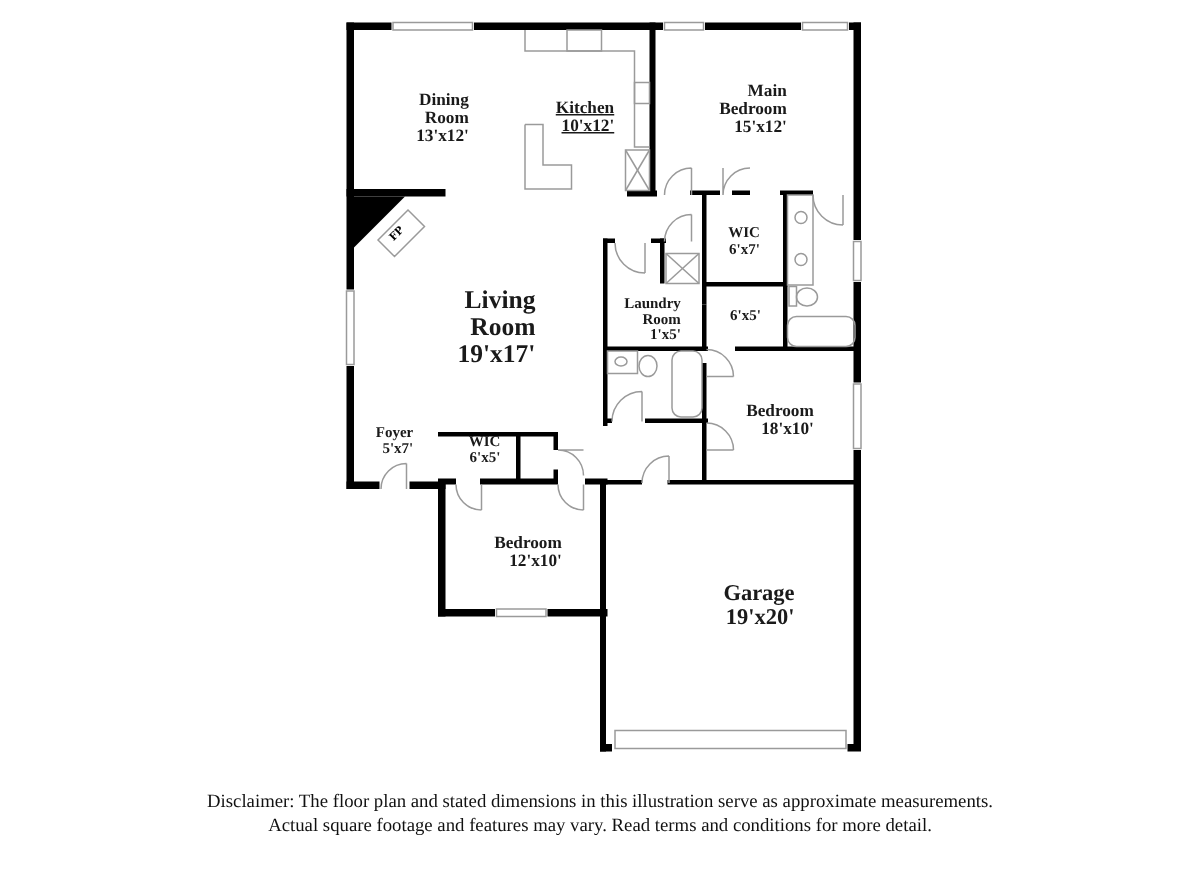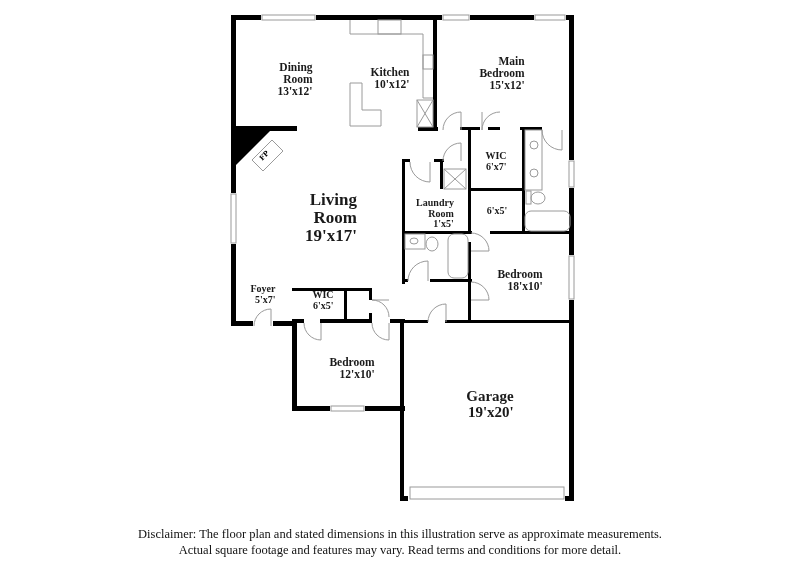--- a/index.html
+++ b/index.html
@@ -3,21 +3,21 @@
 <meta charset="utf-8">
 <style>
   html,body{margin:0;padding:0;background:#fff;}
   body{width:800px;height:582px;position:relative;overflow:hidden;font-family:"DejaVu Serif","Liberation Serif",serif;}
   #plan{position:absolute;left:0;top:0;}
   .lbl{position:absolute;text-align:right;font-family:"Liberation Serif","DejaVu Serif",serif;font-weight:bold;color:#1a1a1a;line-height:1.05;transform:translate(-50%,0);white-space:nowrap;}
   .lbl span{display:block;}
   .sm{font-size:10px;}
   .md{font-size:11.5px;}
   .lg{font-size:17px;}
-  .xl{font-size:15px;}
+  .xl{font-size:15px;margin-left:16px;}
   .fp{font-size:7px;font-weight:bold;position:absolute;transform:rotate(-45deg);}
   #disclaimer{position:absolute;left:0;top:526px;width:820px;text-align:center;font-family:"Liberation Serif","DejaVu Serif",serif;font-size:12.5px;color:#111;line-height:16px;}
 </style>
 </head>
 <body>
 
 <svg id="plan" width="800" height="582" viewBox="0 0 800 582">
   <g fill="#000">
 
     <rect x="231" y="15" width="30" height="5"></rect>
@@ -139,21 +139,21 @@
     <path d="M372,300 A17,17 0 0 1 389,317 M372,300 L389,300"></path>
     <path d="M372,323 A17,17 0 0 0 389,340 M389,323 L389,340"></path>
   </g>
 </svg>
 
 <div class="lbl md" style="left:295px;top:61px;">
   <span>Dining</span>
   <span>Room</span>
   <span>13'x12'</span>
 </div>
-<div class="lbl md" style="left:390px;top:66px;">
+<div class="lbl md" style="left:390px;top:66px;text-decoration:underline;">
   <span>Kitchen</span>
   <span>10'x12'</span>
 </div>
 <div class="lbl md" style="left:502px;top:55px;">
   <span>Main</span>
   <span>Bedroom</span>
   <span>15'x12'</span>
 </div>
 <div class="fp" style="left:259px;top:151px;">FP</div>
 <div class="lbl lg" style="left:331px;top:191px;">

